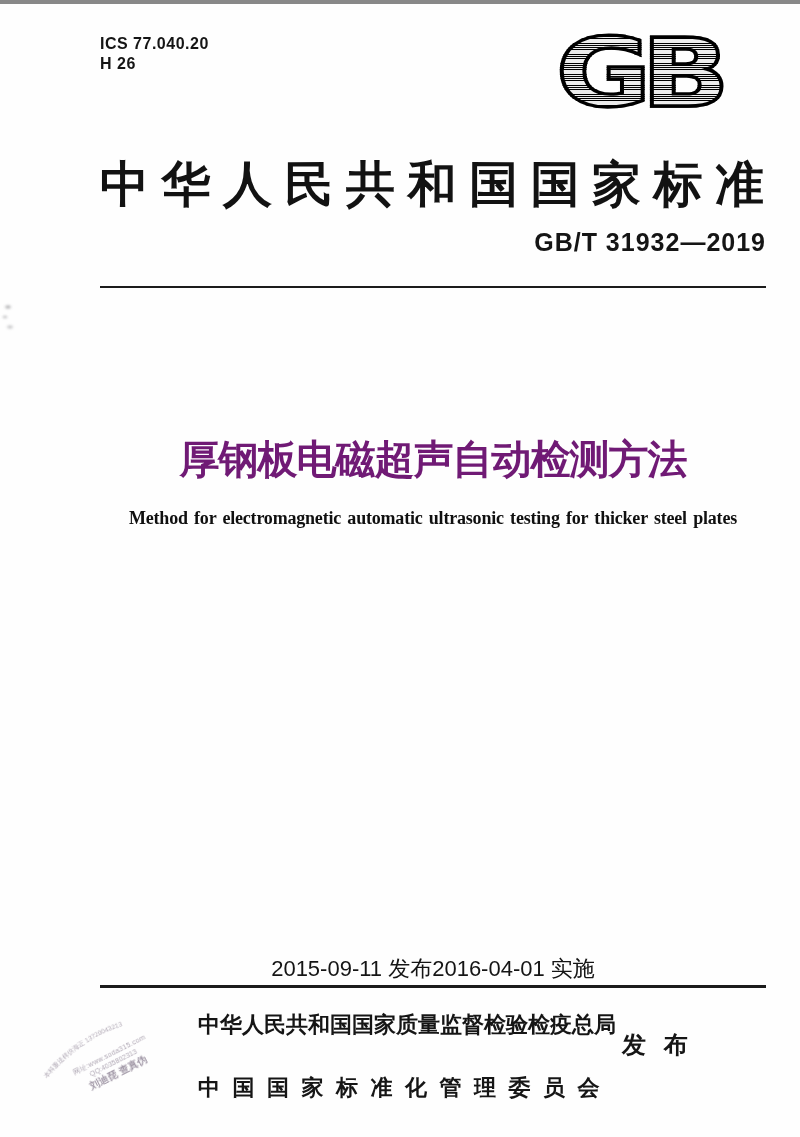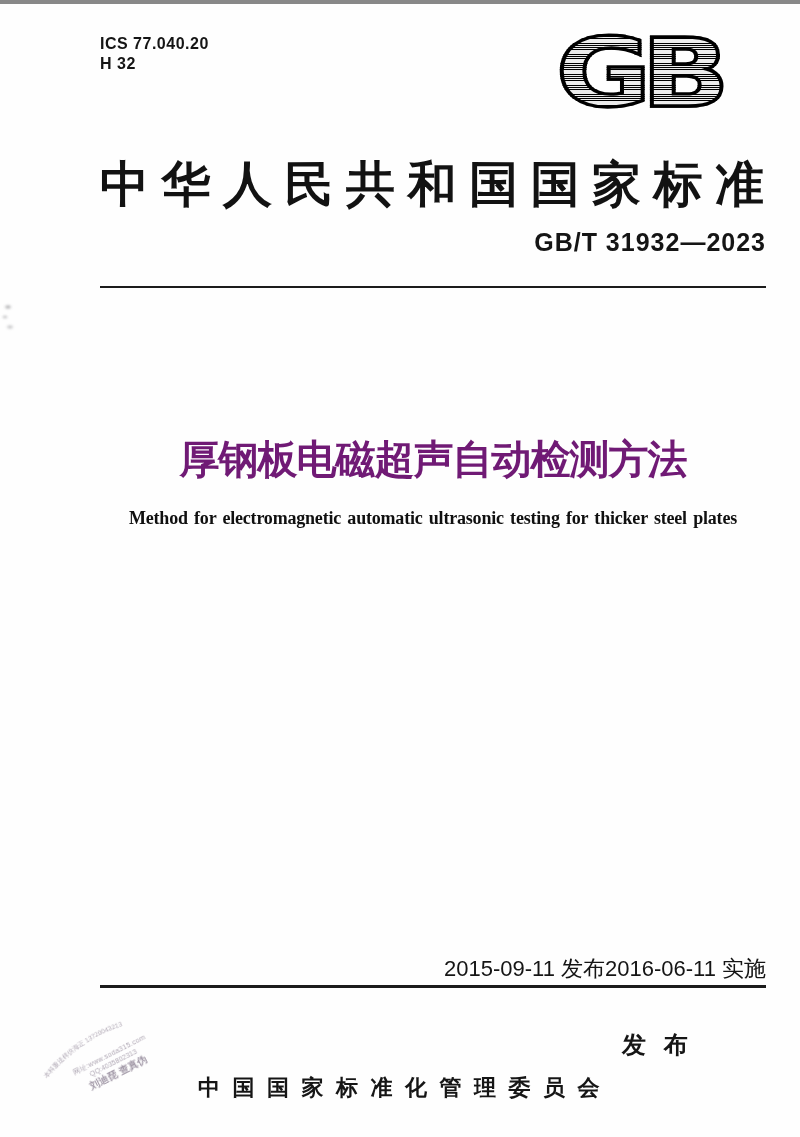--- a/index.html
+++ b/index.html
@@ -69,21 +69,21 @@
     width:746px; text-align:center;
     font-family:"Liberation Serif", serif;
     font-weight:bold; font-size:18px; letter-spacing:-0.2px;
     word-spacing:2px;
     color:#101010;
   }
 
   
   .dates-row {
     position:absolute; left:100px; top:950px;
-    width:666px; display:flex; justify-content:flex-end;
+    width:666px; display:flex; justify-content:center;
     font-size:22px; font-weight:500;
     font-family:"Liberation Sans", sans-serif;
   }
 
   .rule-bottom {
     position:absolute; left:100px; top:981px;
     width:666px; height:3px; background:#1c1c1c;
   }
 
   
@@ -132,42 +132,43 @@
     filter:blur(1px);
   }
 </style>
 </head>
 <body>
 
 <div class="page">
 
   <div class="ics-block">
     <div>ICS 77.040.20</div>
-    <div>H 32</div>
+    <div>H 26</div>
   </div>
 
   <div class="gb-logo">GB</div>
 
   <div class="std-heading">中华人民共和国国家标准</div>
 
-  <div class="std-number">GB/T 31932—2023</div>
+  <div class="std-number">GB/T 31932—2019</div>
 
   <div class="rule-top"></div>
 
   <div class="main-title">厚钢板电磁超声自动检测方法</div>
 
   <div class="sub-title">Method for electromagnetic automatic ultrasonic testing for thicker steel plates</div>
 
   <div class="dates-row">
     <span>2015-09-11 发布</span>
-    <span>2016-06-11 实施</span>
+    <span>2016-04-01 实施</span>
   </div>
 
   <div class="rule-bottom"></div>
 
+  <div class="issuer-line1">中华人民共和国国家质量监督检验检疫总局</div>
   <div class="issuer-line2">中国国家标准化管理委员会</div>
   <div class="issue-label">发 布</div>
 
   <div class="stamp">
     <svg width="160" height="26" viewBox="0 0 160 26">
       <path id="arcPath" d="M 8 26 Q 80 -8 152 26" fill="none" stroke="none"></path>
       <text font-size="6.5" fill="#9b91a1">
         <textPath href="#arcPath" startOffset="6">本科重送样供海正 13720043213</textPath>
       </text>
     </svg>

